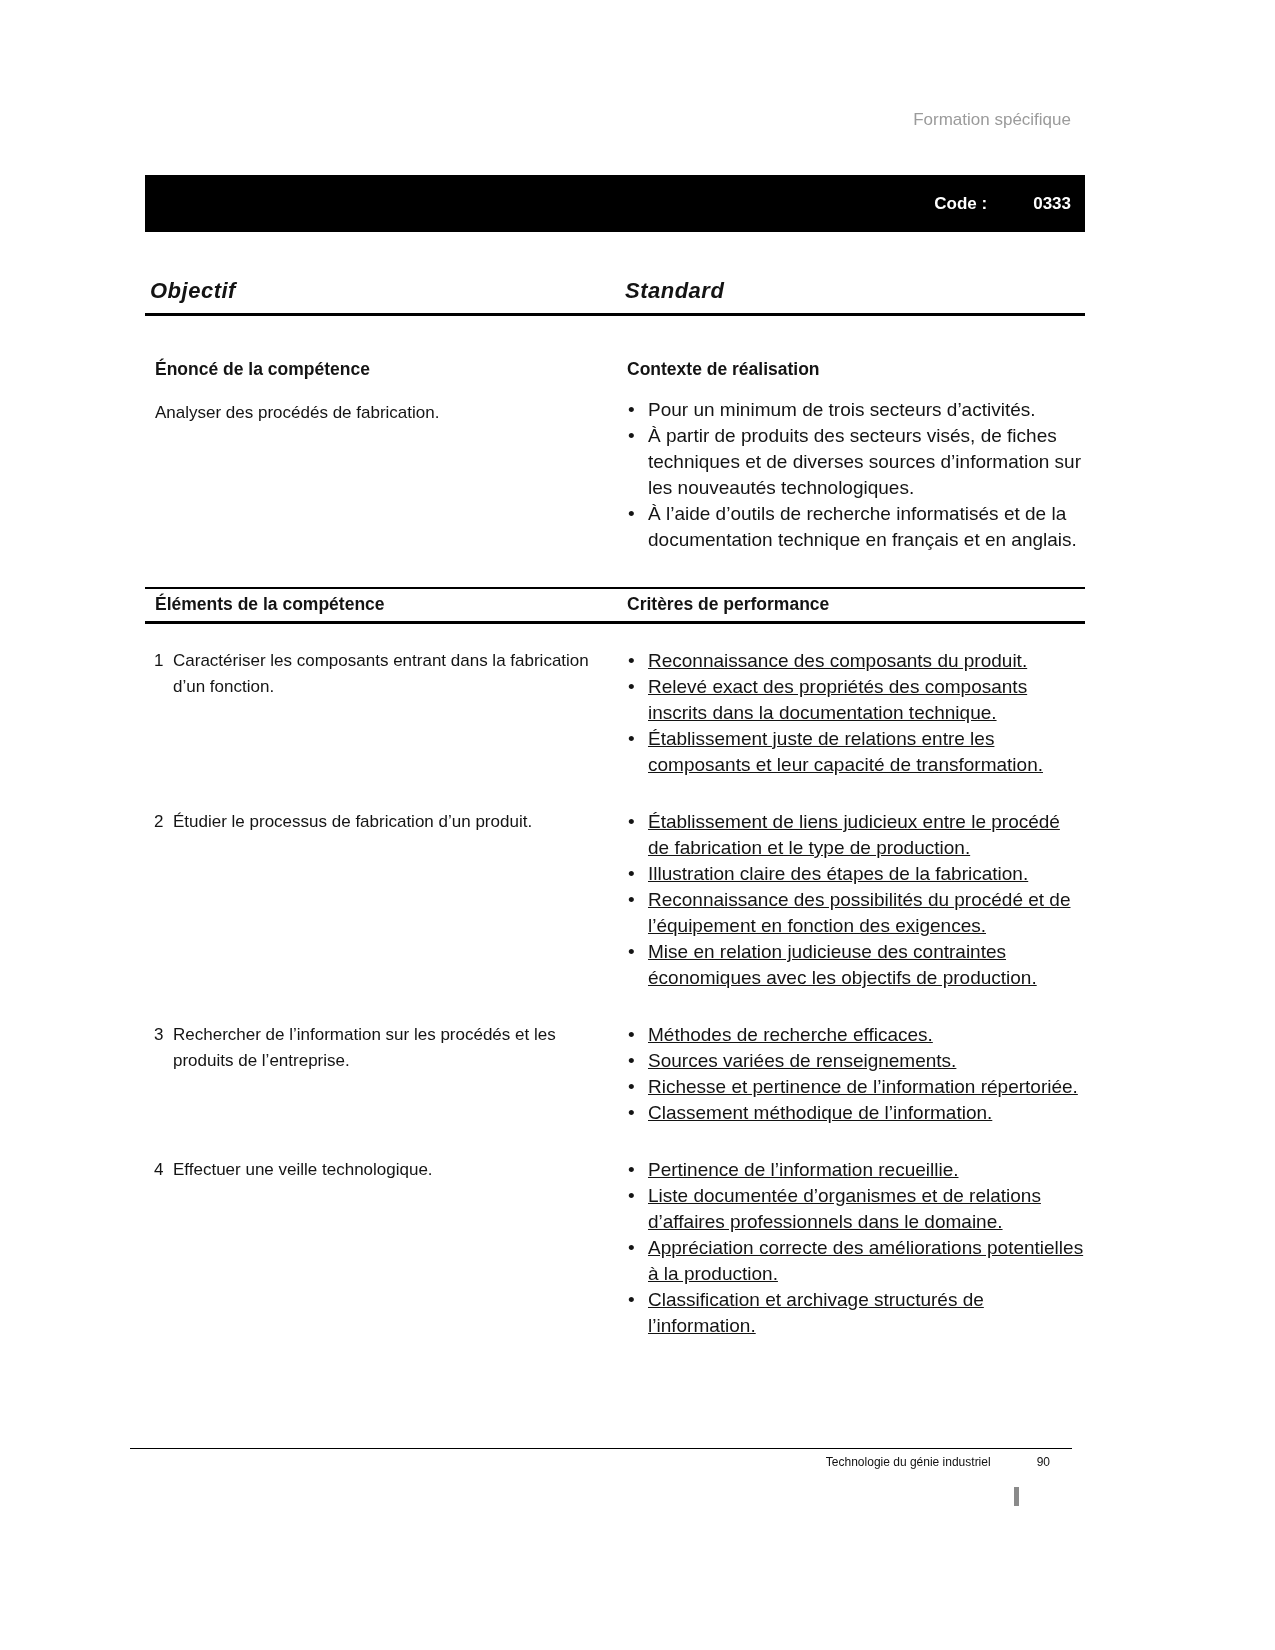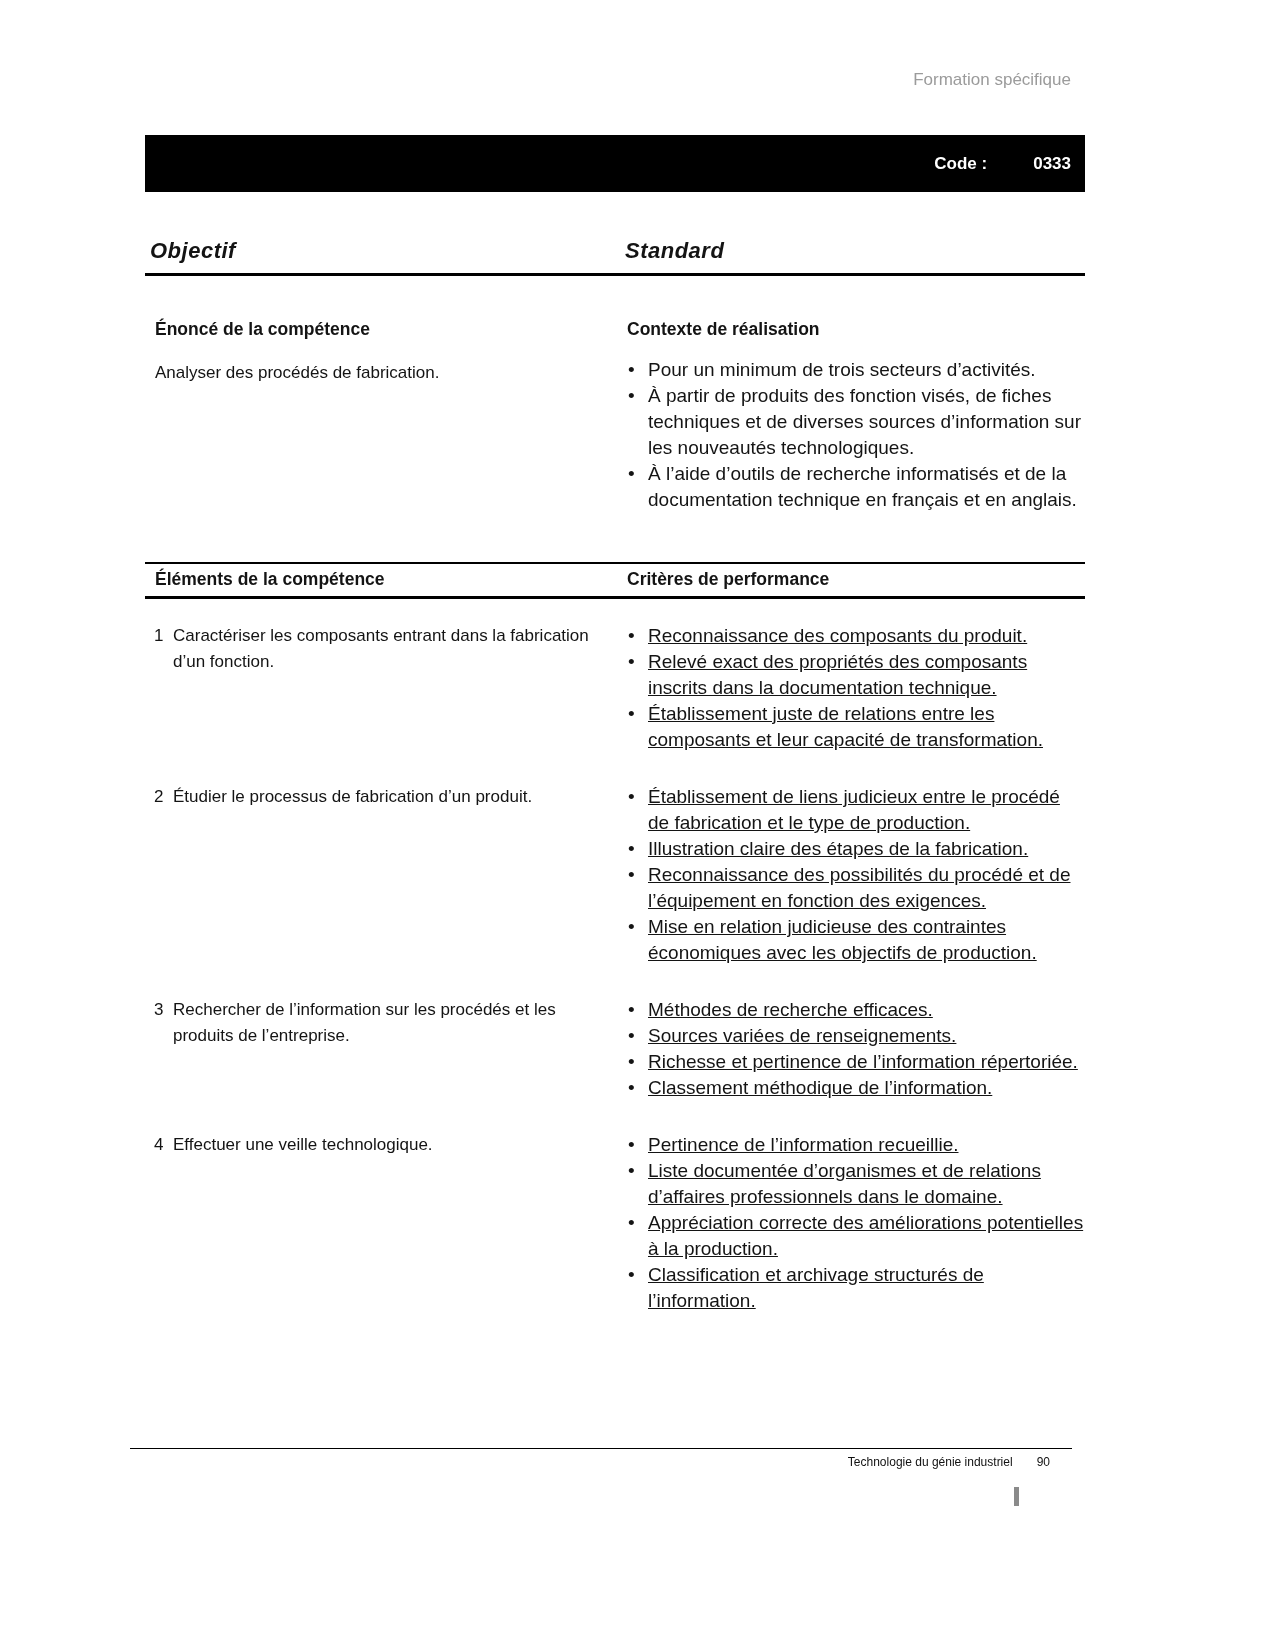--- a/index.html
+++ b/index.html
@@ -14,21 +14,21 @@
     overflow: hidden;
   }
   .content {
     position: absolute;
     left: 145px;
     top: 0;
     width: 940px;
   }
   .doc-label {
     text-align: right;
-    padding-top: 70px;
+    padding-top: 110px;
     padding-right: 14px;
     color: #9b9b9b;
     font-size: 17px;
   }
   .code-bar {
     margin-top: 45px;
     height: 57px;
     background: #000000;
     display: flex;
     align-items: center;
@@ -61,21 +61,21 @@
   ul.bullets {
     list-style: none;
     margin: 17px 0 0 0;
     padding: 0;
     font-size: 19px;
     line-height: 26px;
   }
   ul.bullets li { position: relative; padding-left: 21px; }
   ul.bullets li::before { content: "\2022"; position: absolute; left: 1px; }
   .band {
-    margin-top: 49px;
+    margin-top: 34px;
     border-top: 2px solid #000;
     border-bottom: 3px solid #000;
     display: flex;
     padding: 5px 0 6px 0;
   }
   .band .h-left { width: 480px; padding-left: 10px; }
   .band .h-right { width: 460px; padding-left: 2px; }
   .rows { margin-top: 24px; }
   .row { display: flex; margin-bottom: 31px; }
   .row .el {
@@ -92,21 +92,21 @@
   .footer {
     position: absolute;
     left: 130px;
     top: 1448px;
     width: 942px;
     border-top: 1px solid #000;
   }
   .footer-line {
     display: flex;
     justify-content: flex-end;
-    gap: 24px;
+    gap: 46px;
     padding-top: 6px;
     padding-right: 22px;
     font-size: 12px;
     color: #111;
   }
   .corner-mark {
     position: absolute;
     left: 1014px;
     top: 1487px;
     width: 5px;
@@ -135,21 +135,21 @@
 
     <div class="sec1">
       <div class="left">
         <h3>Énoncé de la compétence</h3>
         <p>Analyser des procédés de fabrication.</p>
       </div>
       <div class="right">
         <h3>Contexte de réalisation</h3>
         <ul class="bullets">
           <li>Pour un minimum de trois secteurs d’activités.</li>
-          <li>À partir de produits des fonction visés, de fiches techniques et de diverses sources d’information sur les nouveautés technologiques.</li>
+          <li>À partir de produits des secteurs visés, de fiches techniques et de diverses sources d’information sur les nouveautés technologiques.</li>
           <li>À l’aide d’outils de recherche informatisés et de la documentation technique en français et en anglais.</li>
         </ul>
       </div>
     </div>
 
     <div class="band">
       <h3 class="h-left">Éléments de la compétence</h3>
       <h3 class="h-right">Critères de performance</h3>
     </div>
 

